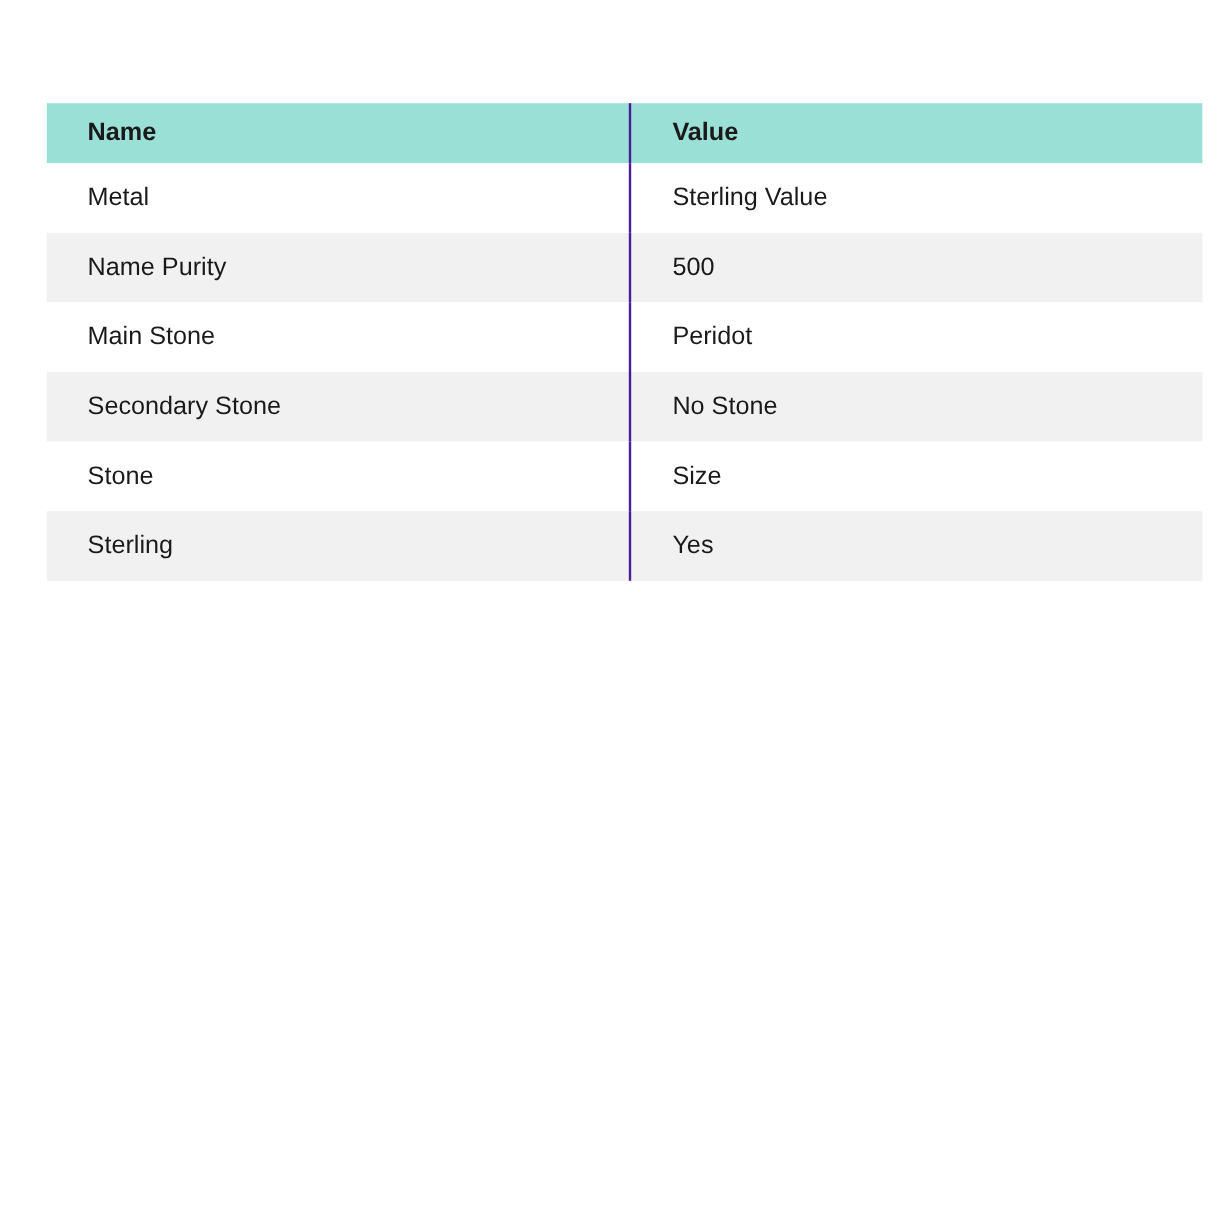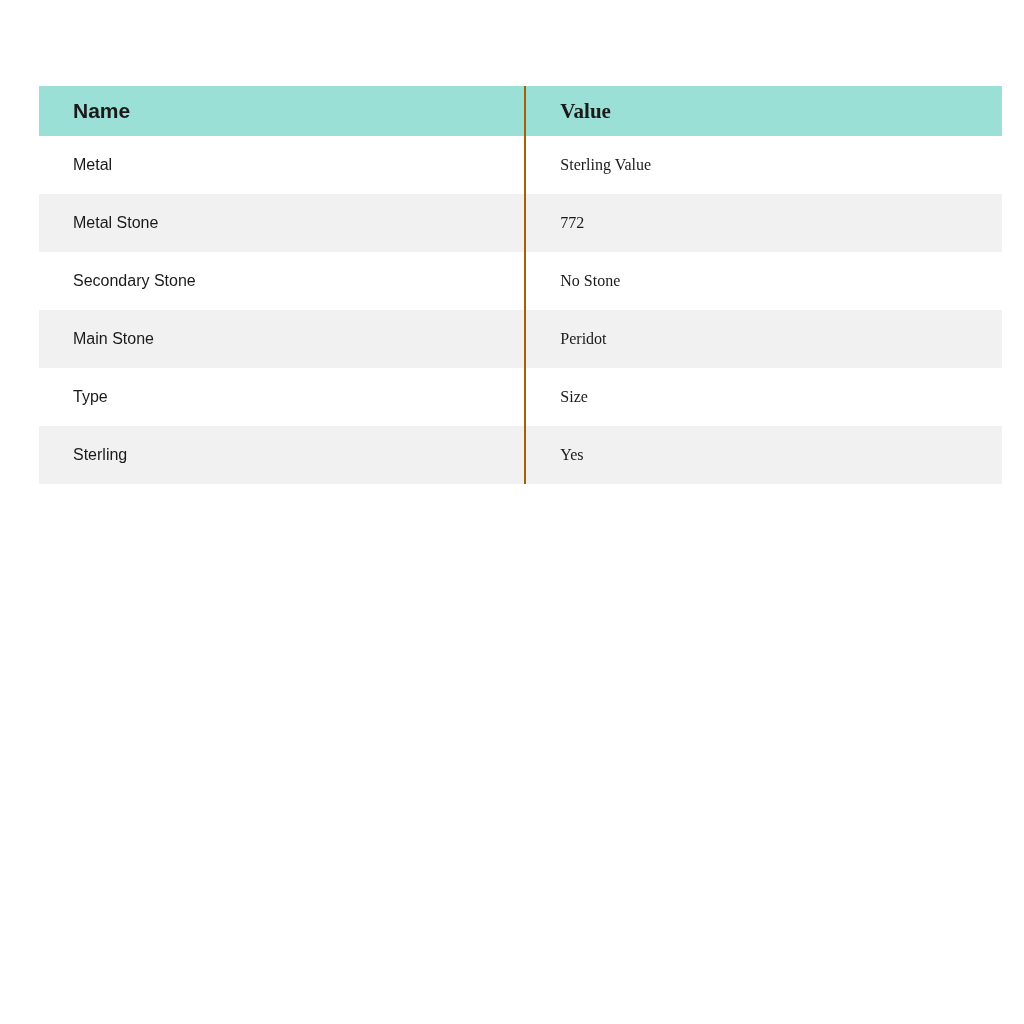--- a/index.html
+++ b/index.html
@@ -25,36 +25,35 @@
     background: #9be0d6;
     height: 50px;
     text-align: left;
     font-size: 21px;
     font-weight: 700;
     padding-left: 34px;
     vertical-align: middle;
   }
   table.spec-table td {
     height: 58px;
-    font-size: 16px;
+    font-size: 21px;
     font-weight: 400;
     padding-left: 34px;
     vertical-align: middle;
   }
   table.spec-table tbody tr:nth-child(even) td {
     background: #f1f1f1;
   }
   table.spec-table tbody tr:nth-child(odd) td {
     background: #ffffff;
   }
   
   table.spec-table th.col-value,
   table.spec-table td.col-value {
-    border-left: 2px solid #a16207;
-    font-family: Liberation Serif, serif;
+    border-left: 2px solid #4c1d95;
   }
   .col-name  { width: 50.5%; }
   .col-value { width: 49.5%; }
 </style>
 </head>
 <body>
 
 <div class="spec-table-wrap">
   <table class="spec-table">
     <thead>
@@ -63,33 +62,33 @@
         <th class="col-value">Value</th>
       </tr>
     </thead>
     <tbody>
 
     <tr>
           <td class="col-name">Metal</td>
           <td class="col-value">Sterling Value</td>
         </tr>
         <tr>
-          <td class="col-name">Metal Stone</td>
-          <td class="col-value">772</td>
+          <td class="col-name">Name Purity</td>
+          <td class="col-value">500</td>
+        </tr>
+        <tr>
+          <td class="col-name">Main Stone</td>
+          <td class="col-value">Peridot</td>
         </tr>
         <tr>
           <td class="col-name">Secondary Stone</td>
           <td class="col-value">No Stone</td>
         </tr>
         <tr>
-          <td class="col-name">Main Stone</td>
-          <td class="col-value">Peridot</td>
-        </tr>
-        <tr>
-          <td class="col-name">Type</td>
+          <td class="col-name">Stone</td>
           <td class="col-value">Size</td>
         </tr>
         <tr>
           <td class="col-name">Sterling</td>
           <td class="col-value">Yes</td>
         </tr>
       </tbody>
   </table>
 </div>
 

